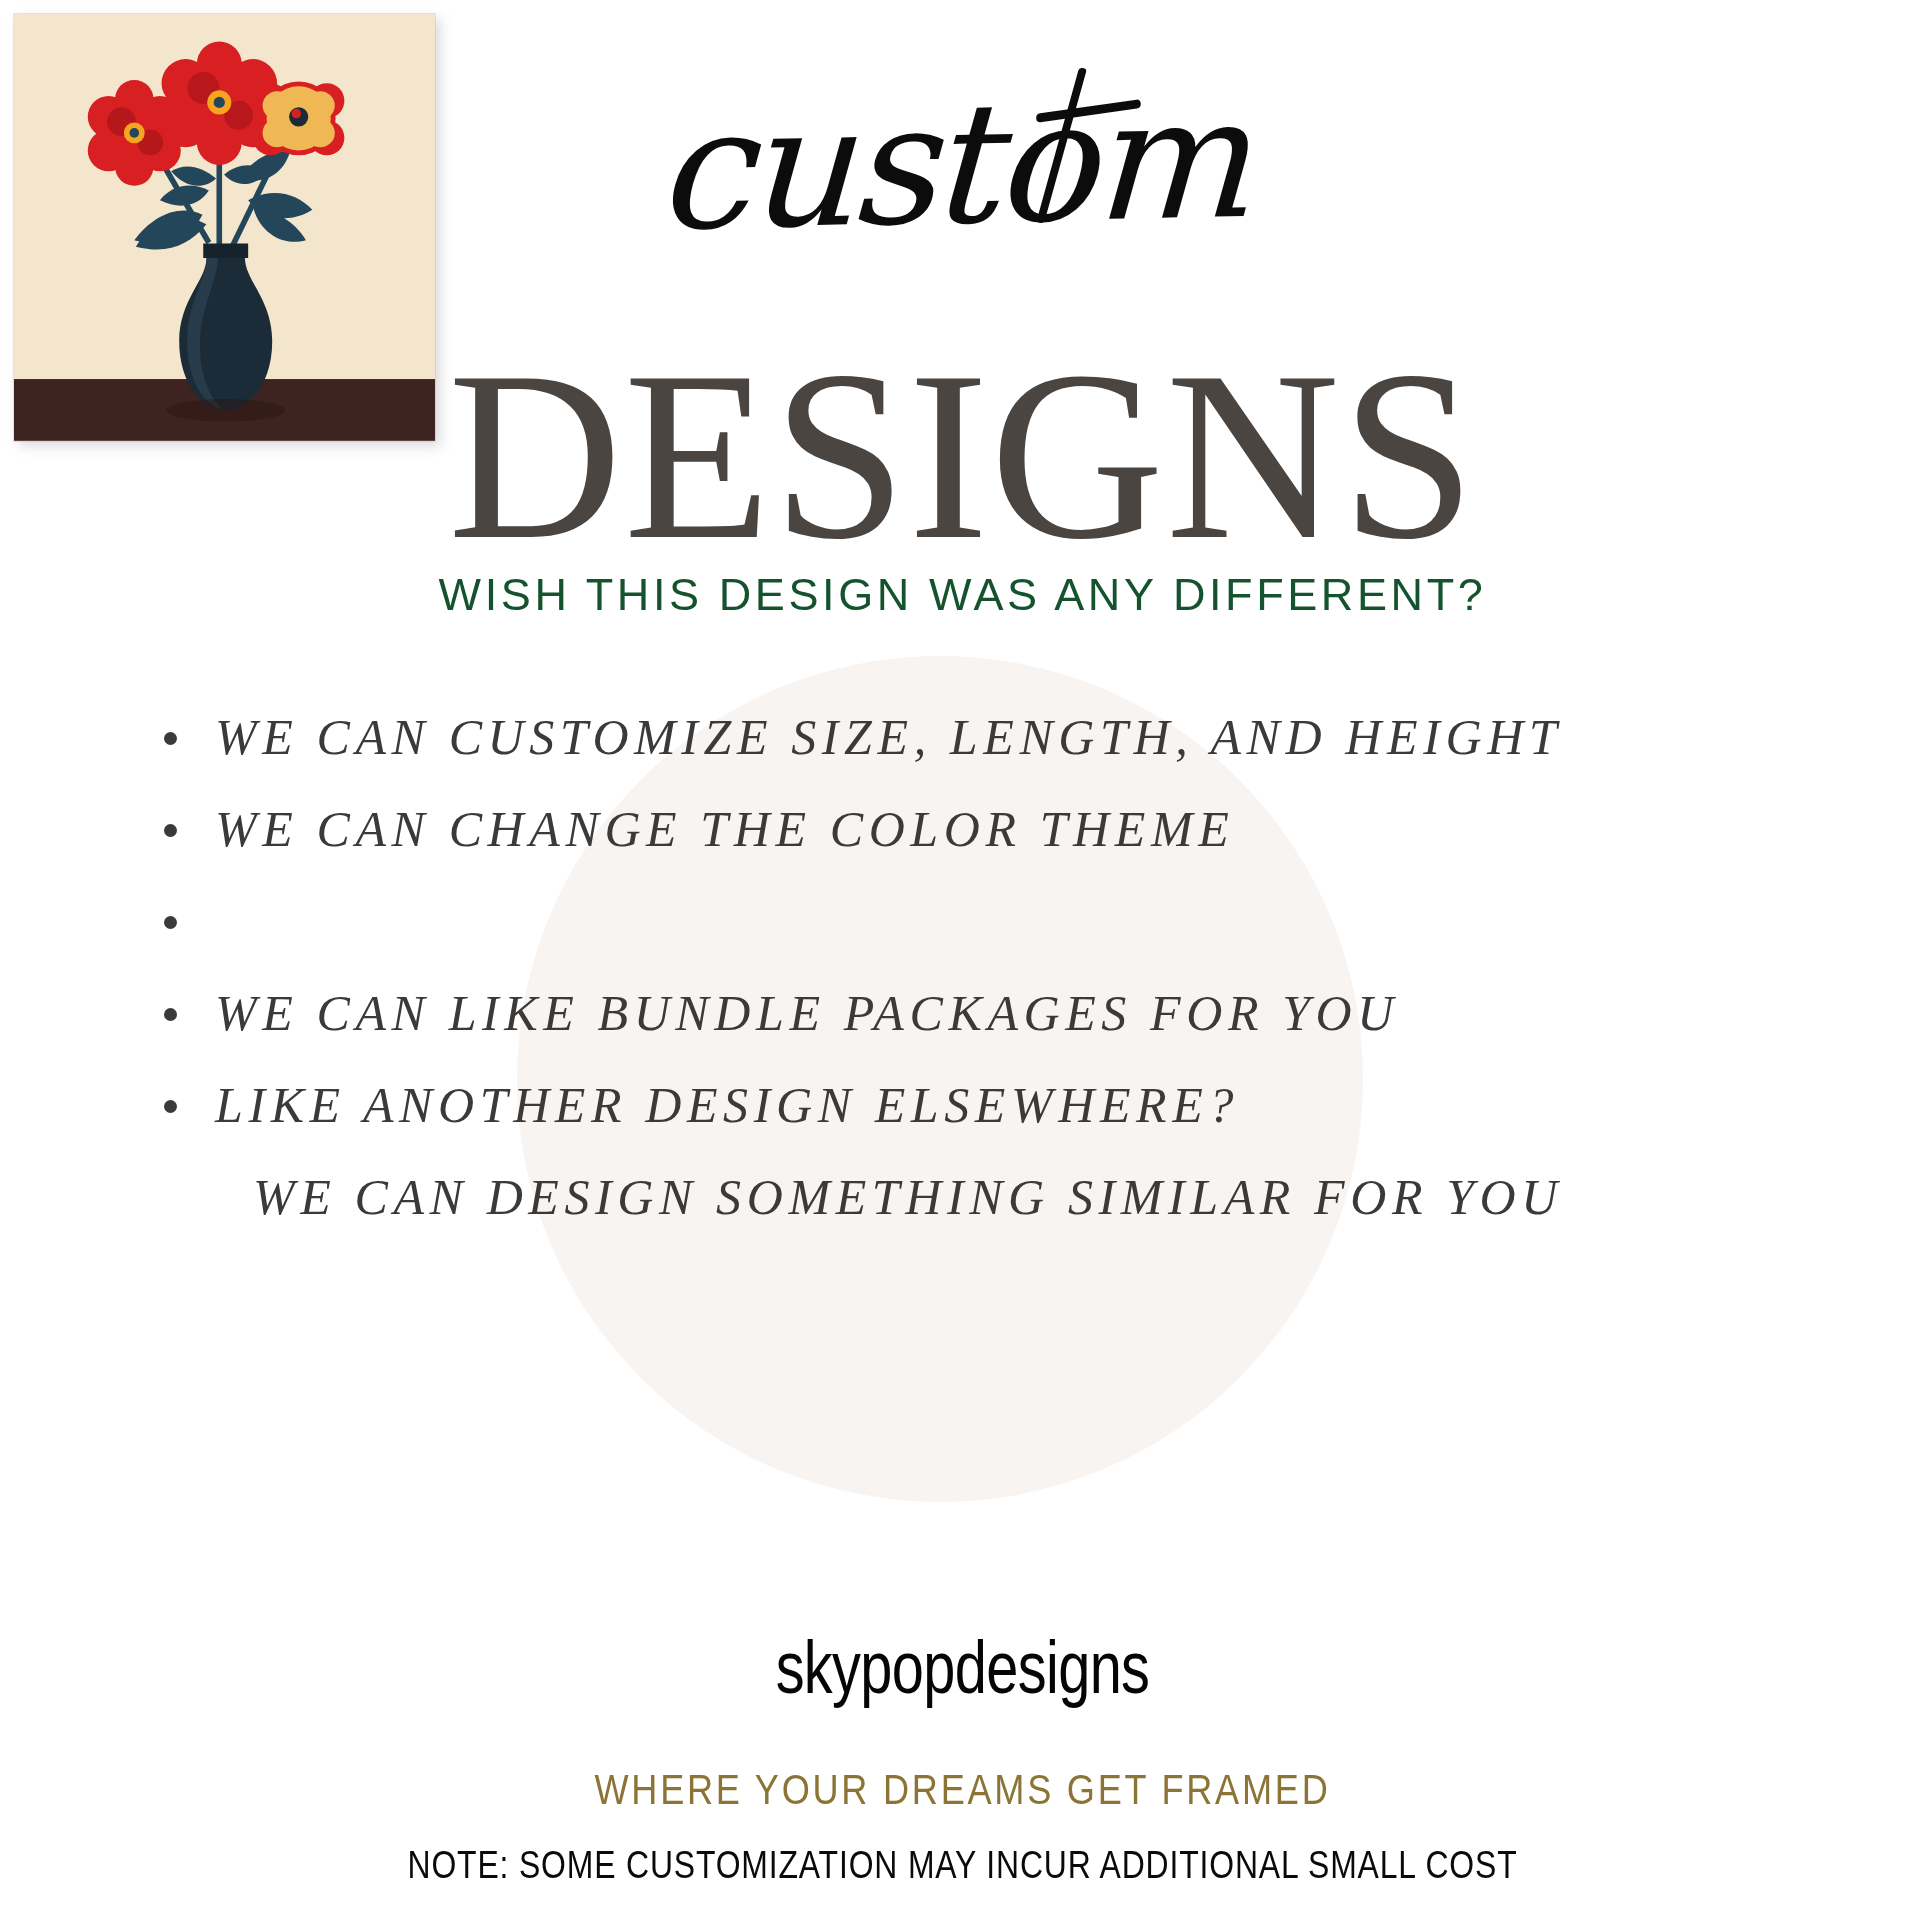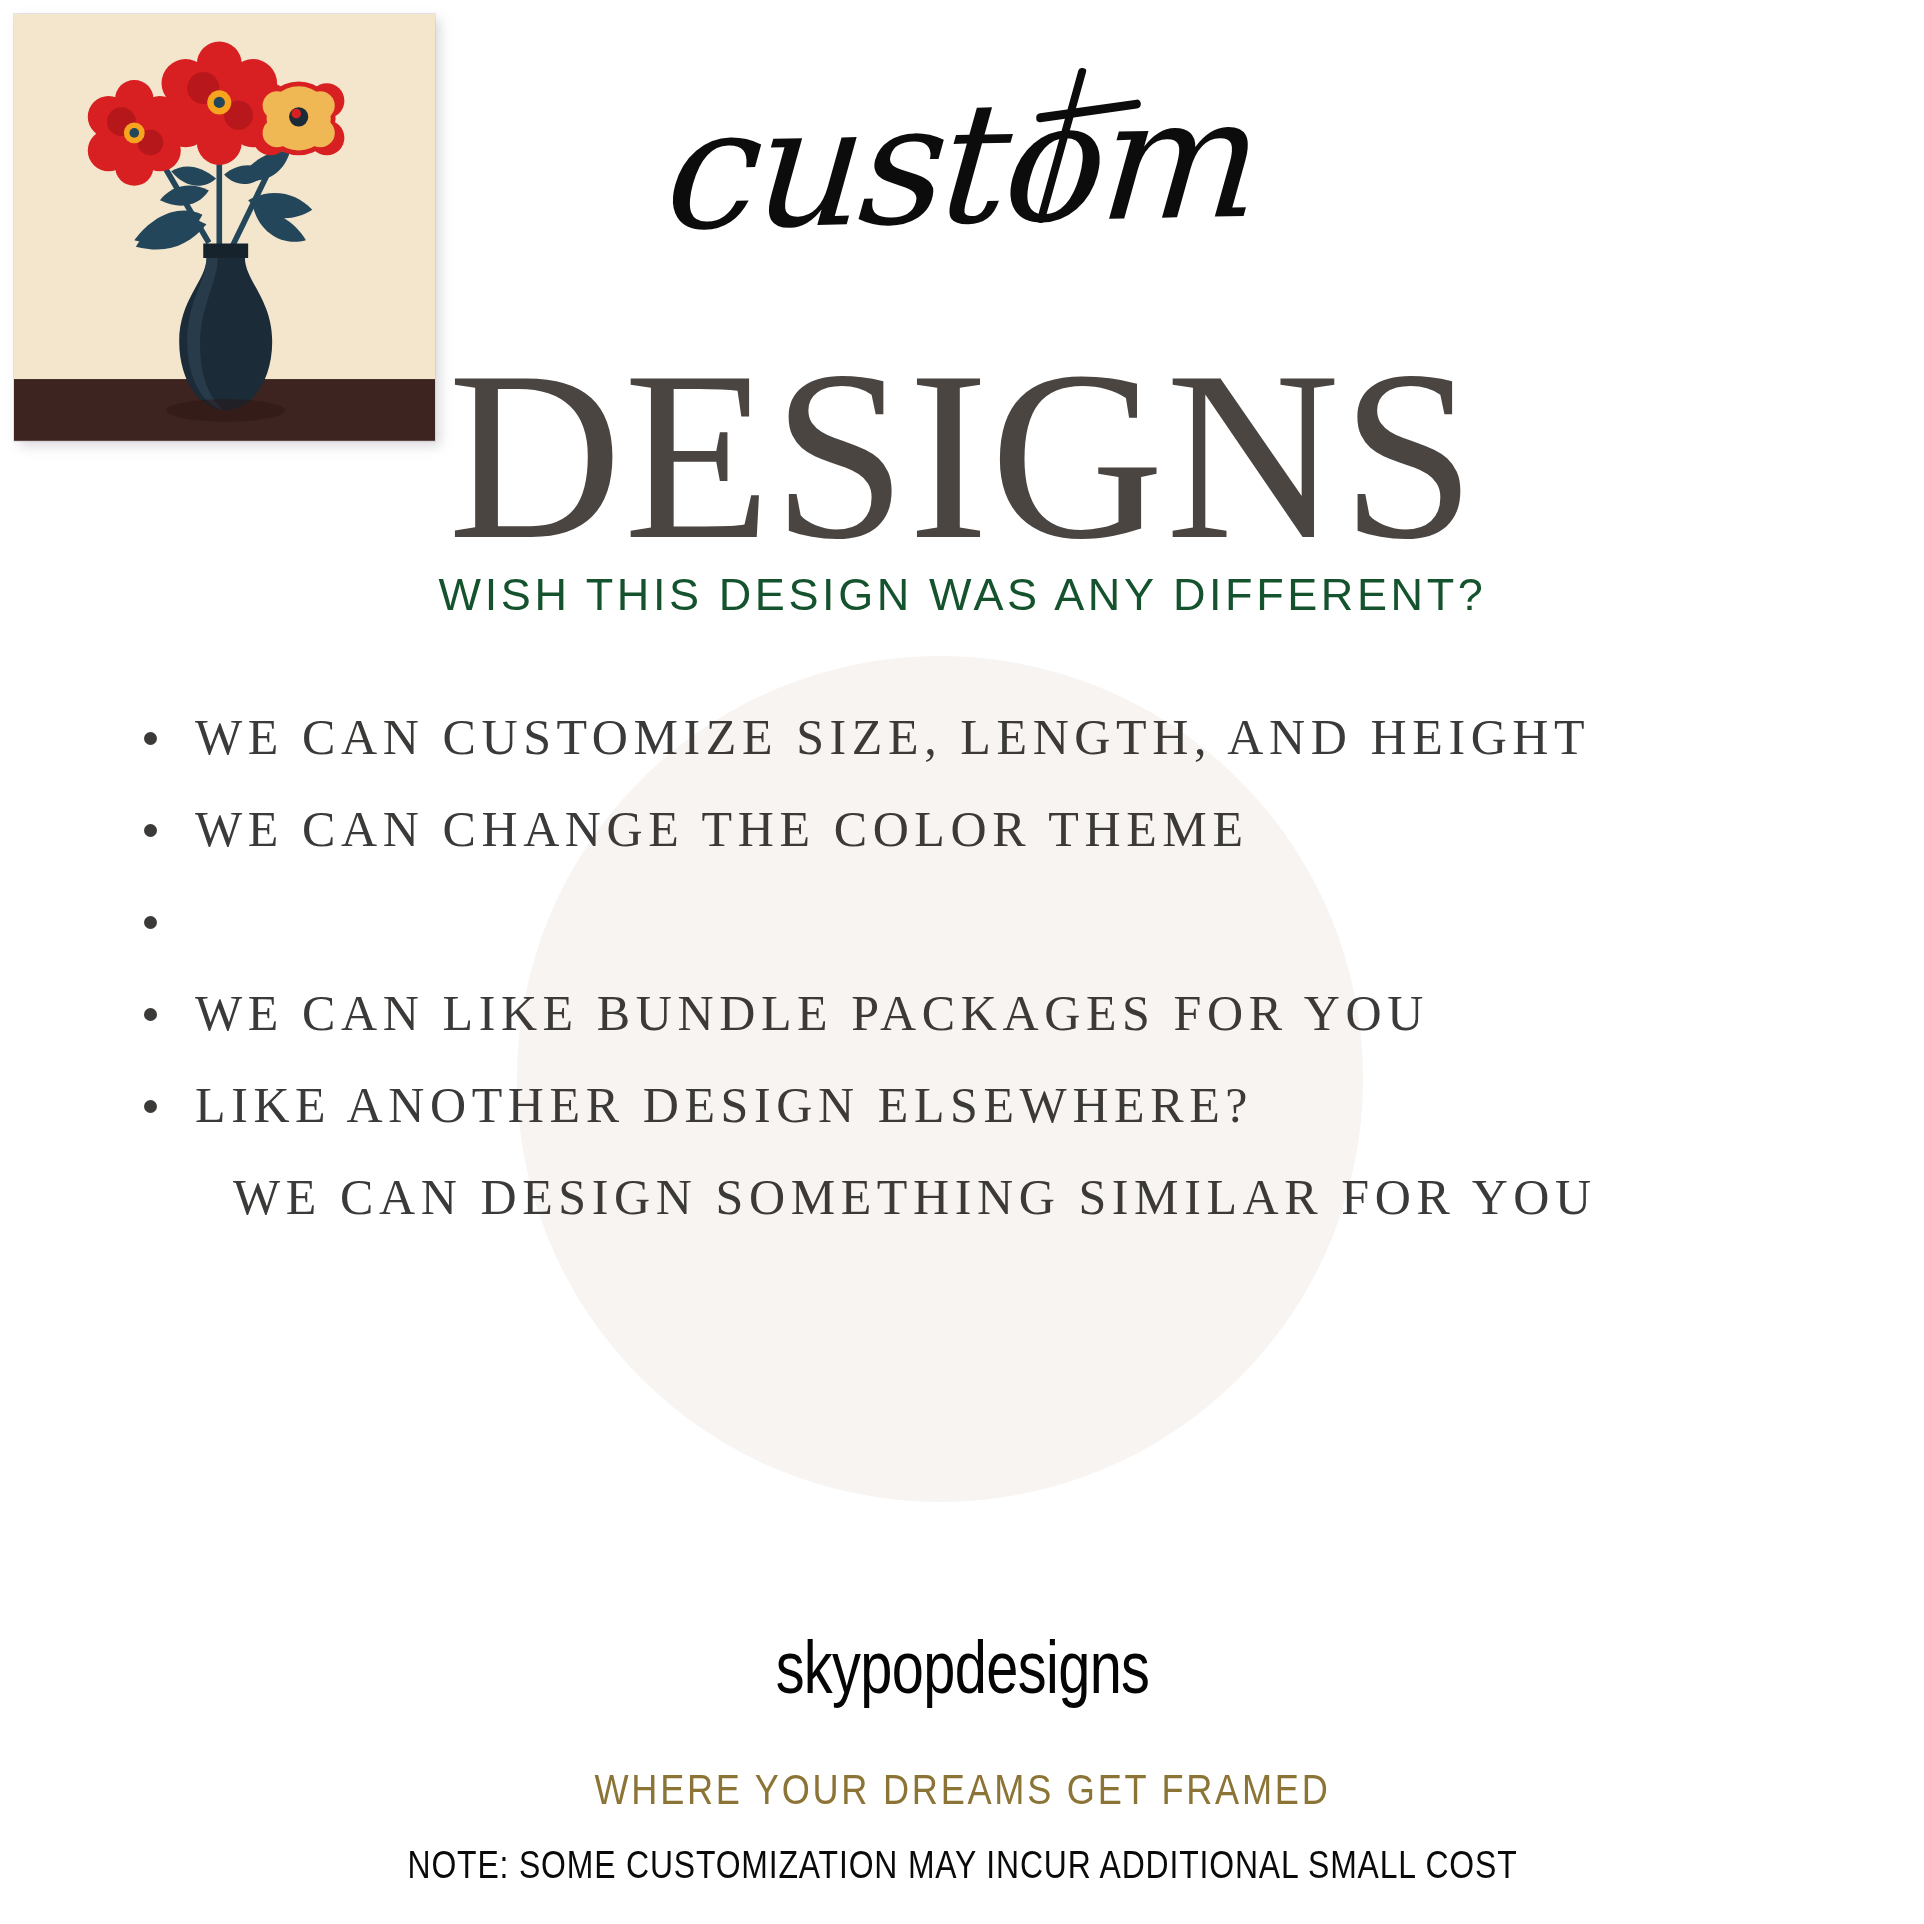--- a/index.html
+++ b/index.html
@@ -92,23 +92,24 @@
     line-height:1;
     color:#14532d;
     letter-spacing:3.6px;
     z-index:4;
     white-space:nowrap;
   }
 
   
   .bullets{
     position:absolute;
-    left:144px;top:691px;
+    left:164px;top:691px;
     width:1652px;
     z-index:4;
+    font-style:italic;
   }
   .bullet-row{
     display:block;
     height:92px;
     font-family:"Liberation Serif", serif;
     font-size:50px;
     line-height:92px;
     color:#3b3a38;
     letter-spacing:5.6px;
     white-space:nowrap;

